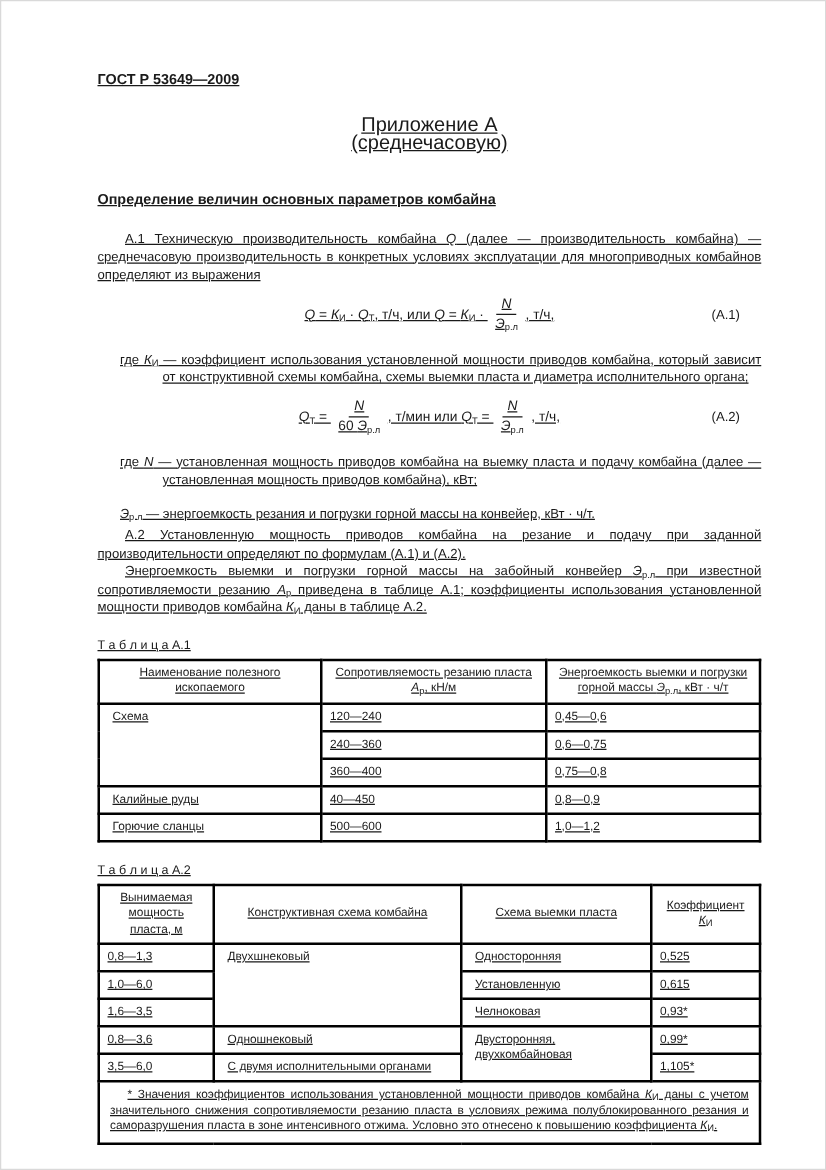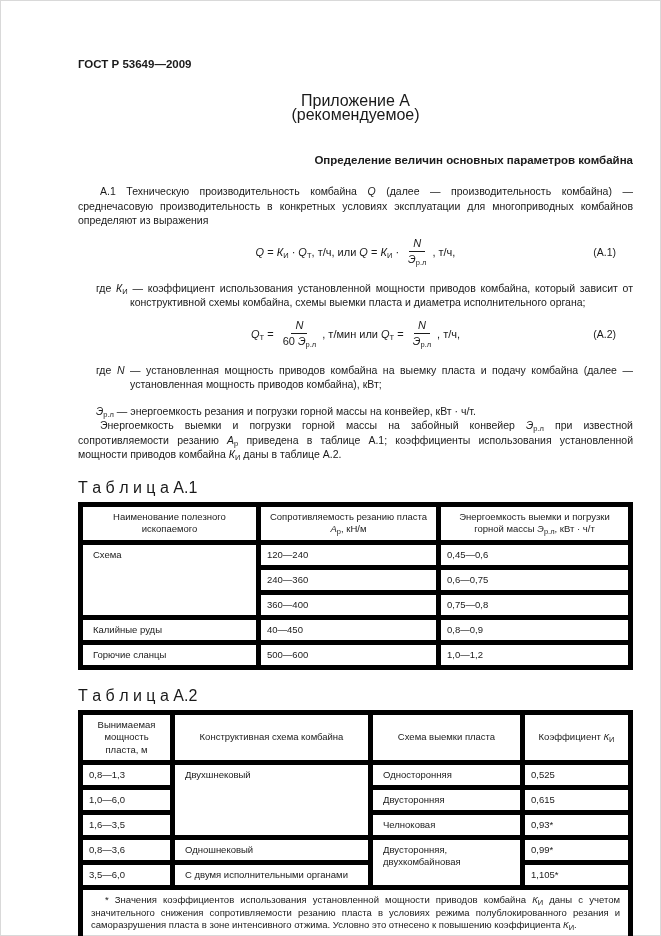--- a/index.html
+++ b/index.html
@@ -3,63 +3,63 @@
 <meta charset="utf-8">
 <style>
   * { margin:0; padding:0; box-sizing:border-box; }
   html, body { background:#ffffff; }
   body {
     width:661px; height:936px; overflow:hidden; position:relative;
     font-family:"Liberation Sans", "DejaVu Sans", sans-serif;
     color:#1a1a1a;
     box-shadow: inset 0 0 0 1px #d9d9d9;
   }
-  .page { position:absolute; inset:0; padding:58px 28px 0 78px; }
+  .page { position:absolute; inset:0; padding:58px 52px 0 78px;text-decoration:underline; }
 
   .doc-header { font-size:11.5px; font-weight:bold; margin-bottom:24px; }
   .appendix { text-align:center; font-size:16px; line-height:14px; margin-bottom:32px; }
-  .title { text-align:right; font-size:11.5px; font-weight:bold; margin-bottom:18px; }
+  .title { text-align:left; font-size:11.5px; font-weight:bold; margin-bottom:18px; }
 
   p.body { font-size:10.5px; line-height:14.5px; text-align:justify; }
   .indent { text-indent:22px; }
   .hang { padding-left:52px; text-indent:-34px;margin-top:12px; }
   em { font-style:italic; }
   sub { font-size:7.5px; vertical-align:-2px; line-height:0; }
 
   .formula-row { position:relative; display:flex; justify-content:center; align-items:center;
                  font-size:11px; margin:7px 0; min-height:34px; }
   .formula { display:inline-flex; align-items:center; white-space:pre; }
   .formula-label { position:absolute; right:17px; top:50%; transform:translateY(-50%); font-size:10.5px; }
   .frac { display:inline-flex; flex-direction:column; align-items:center; margin:0 2px; line-height:13px; }
   .frac .num { padding:0 4px 1px; border-bottom:1px solid #1a1a1a; }
   .frac .den { padding:1px 4px 0; }
 
-  .tbl-caption { font-size:16px; margin:17px 0 5px; }
+  .tbl-caption { font-size:10px; margin:17px 0 5px; }
   table { width:100%; border-collapse:collapse; font-size:9.5px; table-layout:fixed; }
-  th, td { border:5px solid #000000; padding:4px 6px; vertical-align:middle; }
+  th, td { border:2px solid #000000; padding:4px 6px; vertical-align:middle; }
   th { font-weight:normal; text-align:center; line-height:12.5px; }
   td { line-height:12px; }
   td.c { text-align:left; }
   td.l { text-align:left; padding-left:10px; }
   td.top { vertical-align:top; }
   .footnote-cell { padding:4px 8px 6px; }
   .footnote-cell p { font-size:9.5px; line-height:12.5px; text-align:justify; text-indent:14px; }
 
   .page-number { font-size:10.5px; margin-top:16px; }
 </style>
 </head>
 <body>
 
 <div class="page">
 
   <div class="doc-header">ГОСТ Р 53649—2009</div>
 
   <div class="appendix">
     <div>Приложение А</div>
-    <div>(рекомендуемое)</div>
+    <div>(среднечасовую)</div>
   </div>
 
   <div class="title">Определение величин основных параметров комбайна</div>
 
   <p class="body indent">А.1 Техническую производительность комбайна <em>Q</em> (далее — производительность комбайна) — среднечасовую производительность в конкретных условиях эксплуатации для многоприводных комбайнов определяют из выражения</p>
 
   <div class="formula-row">
     <span class="formula"><span><em>Q</em> = <em>К</em><sub>И</sub> · <em>Q</em><sub>Т</sub>, т/ч, или <em>Q</em> = <em>К</em><sub>И</sub> · </span><span class="frac"><span class="num"><em>N</em></span><span class="den"><em>Э</em><sub>р.л</sub></span></span><span>, т/ч,</span></span>
     <span class="formula-label">(А.1)</span>
   </div>
@@ -67,20 +67,21 @@
   <p class="body hang">где <em>К</em><sub>И</sub> — коэффициент использования установленной мощности приводов комбайна, который зависит от конструктивной схемы комбайна, схемы выемки пласта и диаметра исполнительного органа;</p>
 
   <div class="formula-row">
     <span class="formula"><span><em>Q</em><sub>Т</sub> = </span><span class="frac"><span class="num"><em>N</em></span><span class="den">60 <em>Э</em><sub>р.л</sub></span></span><span>, т/мин или <em>Q</em><sub>Т</sub> = </span><span class="frac"><span class="num"><em>N</em></span><span class="den"><em>Э</em><sub>р.л</sub></span></span><span>, т/ч,</span></span>
     <span class="formula-label">(А.2)</span>
   </div>
 
   <p class="body hang">где <em>N</em> — установленная мощность приводов комбайна на выемку пласта и подачу комбайна (далее — установленная мощность приводов комбайна), кВт;</p>
   <p class="body hang"><em>Э</em><sub>р.л</sub> — энергоемкость резания и погрузки горной массы на конвейер, кВт · ч/т.</p>
 
+  <p class="body indent" style="margin-top:3px">А.2 Установленную мощность приводов комбайна на резание и подачу при заданной производительности определяют по формулам (А.1) и (А.2).</p>
   <p class="body indent">Энергоемкость выемки и погрузки горной массы на забойный конвейер <em>Э</em><sub>р.л</sub> при известной сопротивляемости резанию <em>А</em><sub>р</sub> приведена в таблице А.1; коэффициенты использования установленной мощности приводов комбайна <em>К</em><sub>И</sub> даны в таблице А.2.</p>
 
   <div class="tbl-caption">Т а б л и ц а   А.1</div>
 
   <table>
     <colgroup>
         <col style="width:178px">
         <col style="width:180px">
         <col>
       </colgroup>
@@ -137,21 +138,21 @@
     </thead>
     <tbody>
       <tr>
         <td class="c">0,8—1,3</td>
         <td class="l top" rowspan="3">Двухшнековый</td>
         <td class="l">Односторонняя</td>
         <td class="c">0,525</td>
       </tr>
       <tr>
         <td class="c">1,0—6,0</td>
-        <td class="l">Двусторонняя</td>
+        <td class="l">Установленную</td>
         <td class="c">0,615</td>
       </tr>
       <tr>
         <td class="c">1,6—3,5</td>
         <td class="l">Челноковая</td>
         <td class="c">0,93*</td>
       </tr>
       <tr>
         <td class="c">0,8—3,6</td>
         <td class="l">Одношнековый</td>

